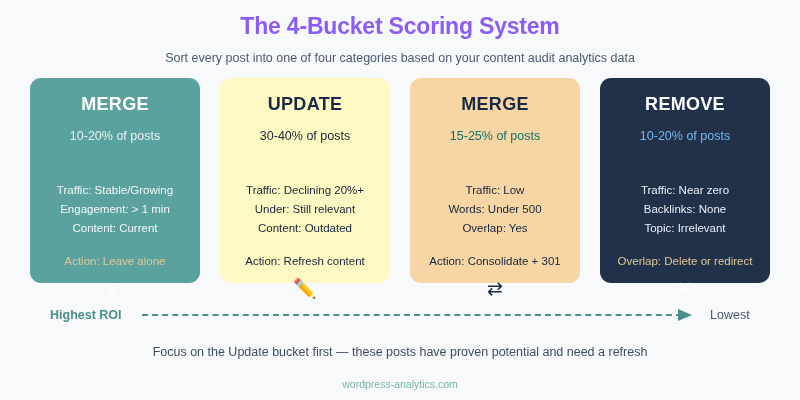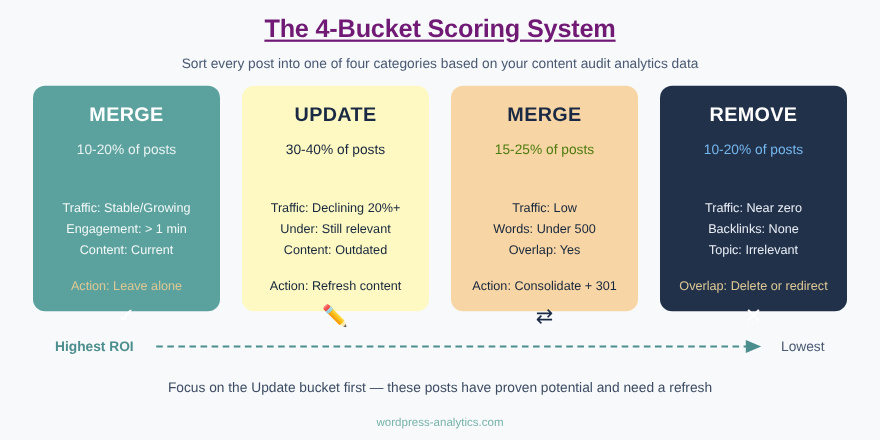--- a/index.html
+++ b/index.html
@@ -16,25 +16,24 @@
   }
 
   
   .header {
     text-align: center;
     padding-top: 13px;
   }
   .title {
     font-size: 23px;
     font-weight: bold;
-    color: #701a75;
+    color: #8b5cf6;
     letter-spacing: -0.2px;
     margin: 0;
     line-height: 1.2;
-    text-decoration: underline;
   }
   .subtitle {
     font-size: 12.5px;
     color: #4a5a73;
     margin: 0;
     padding-top: 10px;
     line-height: 1.2;
   }
 
   
@@ -200,21 +199,21 @@
       <div class="card-metrics">
         <div class="card-metric" style="color: rgb(22, 38, 61);">Traffic: Declining 20%+</div>
         <div class="card-metric" style="color: rgb(22, 38, 61);">Under: Still relevant</div>
         <div class="card-metric" style="color: rgb(22, 38, 61);">Content: Outdated</div>
       </div>
       <div class="card-action" style="color: rgb(22, 38, 61);">Action: Refresh content</div>
       <div class="card-icon" style="color: rgb(27, 42, 68);">✏️</div>
     </div>
     <div class="card" style="background: rgb(248, 213, 164);">
       <div class="card-title" style="color: rgb(27, 42, 68);">MERGE</div>
-      <div class="card-pct" style="color: #4d7c0f;">15-25% of posts</div>
+      <div class="card-pct" style="color: #0f766e;">15-25% of posts</div>
       <hr class="card-divider">
       <div class="card-metrics">
         <div class="card-metric" style="color: rgb(22, 38, 61);">Traffic: Low</div>
         <div class="card-metric" style="color: rgb(22, 38, 61);">Words: Under 500</div>
         <div class="card-metric" style="color: rgb(22, 38, 61);">Overlap: Yes</div>
       </div>
       <div class="card-action" style="color: rgb(22, 38, 61);">Action: Consolidate + 301</div>
       <div class="card-icon" style="color: rgb(27, 42, 68);">⇄</div>
     </div>
     <div class="card" style="background: rgb(34, 49, 74);">

